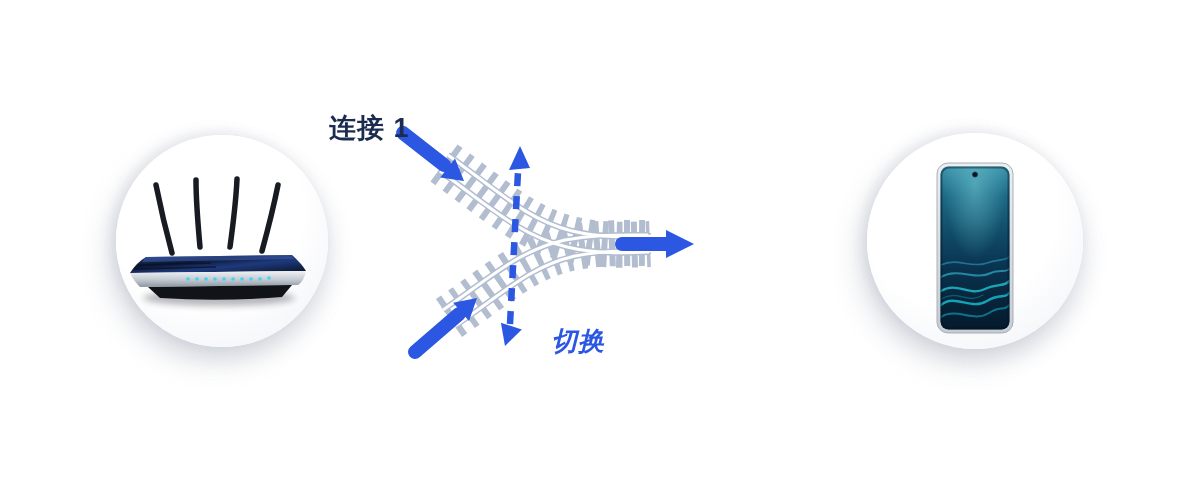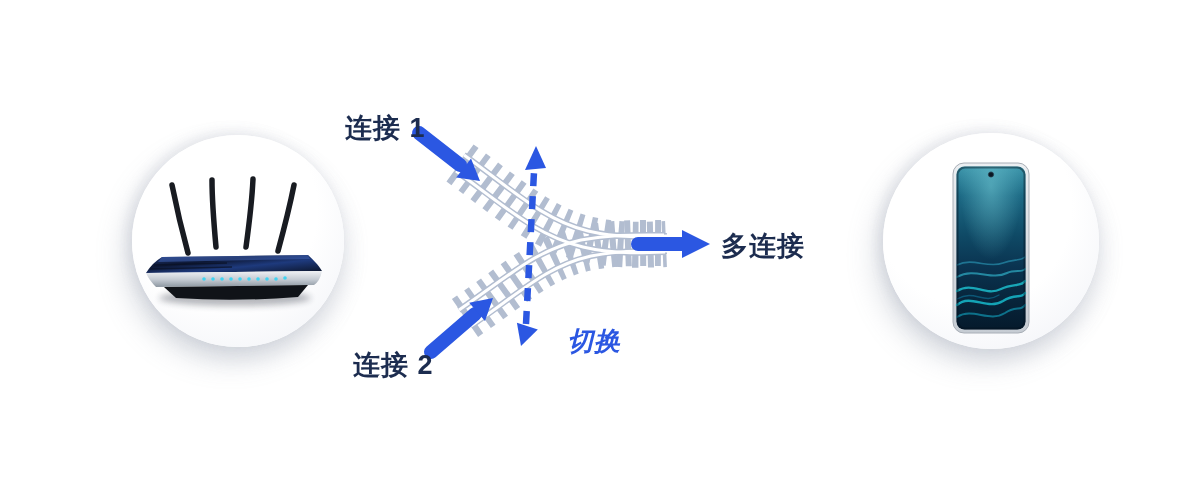--- a/index.html
+++ b/index.html
@@ -1,21 +1,21 @@
 <!DOCTYPE html>
 <html><head>
 <meta charset="utf-8">
 <style>
   html,body{margin:0;padding:0;}
   body{
     width:1200px;height:500px;background:#ffffff;position:relative;overflow:hidden;
     font-family:"Liberation Sans","DejaVu Sans",sans-serif;
     --arrow-blue:#2b57e2; --label-navy:#1c2c4f; --track-gray:#b2bdd0; --switch-blue:#2b57e2;
   }
-  .stage{position:absolute;inset:0;margin-left:16px;}
+  .stage{position:absolute;inset:0;}
   .node-circle{
     position:absolute;border-radius:50%;
     background:radial-gradient(circle at 42% 35%, #ffffff 52%, #f6f7fa 78%, #edf0f4 100%);
     box-shadow:-5px -4px 12px rgba(150,158,172,.16),
                -8px 14px 28px rgba(140,150,166,.30),
                 6px 10px 20px rgba(150,158,172,.16);
   }
   .node-circle svg{position:absolute;left:0;top:0;}
   #router-circle{left:116px;top:135px;width:212px;height:212px;}
   #phone-circle{left:867px;top:133px;width:216px;height:216px;}
@@ -127,22 +127,20 @@
       <polygon class="arrow-head" points="477,298 469.0,320.9 453.2,302.7"></polygon>
     </g>
 
     <g>
       <path class="arrow-shaft" d="M622,244 L666,244"></path>
       <polygon class="arrow-head" points="694,244 666,230 666,258"></polygon>
     </g>
   </svg>
 
   <div class="lbl" id="label-connection1">连接 1</div>
-  <div class="lbl" id="label-connection2">连接 2</div>
-  <div class="lbl" id="label-multi">多连接</div>
   <div class="lbl" id="label-switch">切换</div>
 
   <div class="node-circle" id="phone-circle">
     <svg width="216" height="216" viewBox="0 0 216 216">
       <defs>
         <linearGradient id="screenG" x1="0" y1="0" x2="0" y2="1">
           <stop offset="0" stop-color="#3e97ac"></stop>
             <stop offset="0.18" stop-color="#1d6a85"></stop>
           <stop offset="0.42" stop-color="#0f4a66"></stop>
             <stop offset="0.62" stop-color="#0a3350"></stop>

